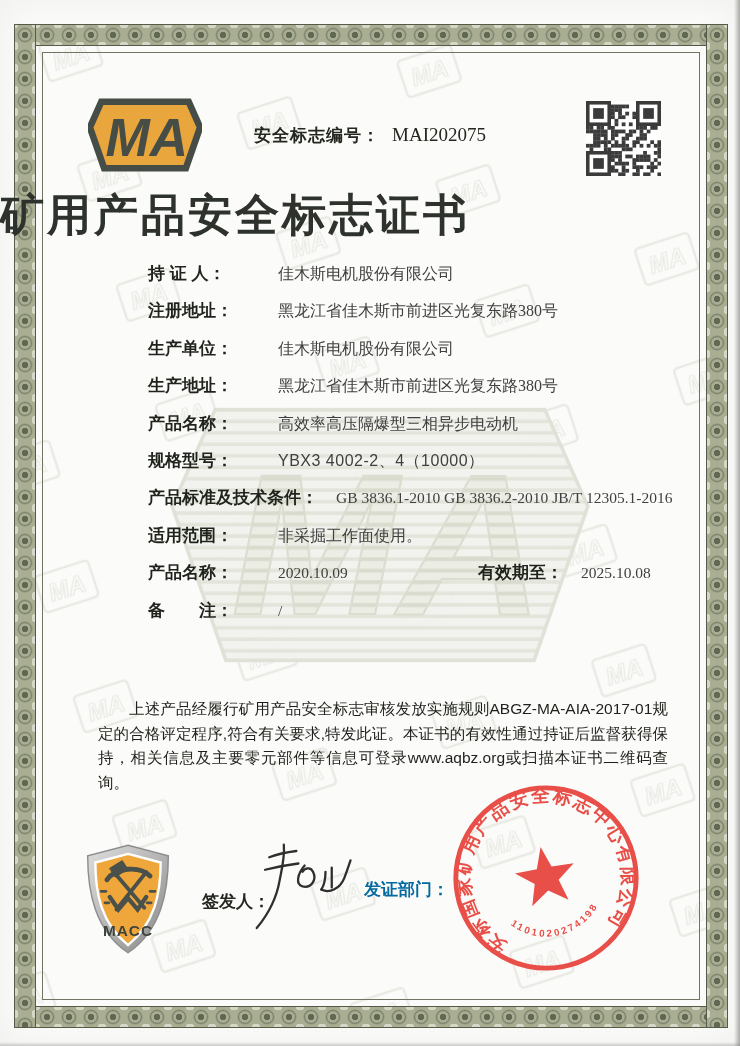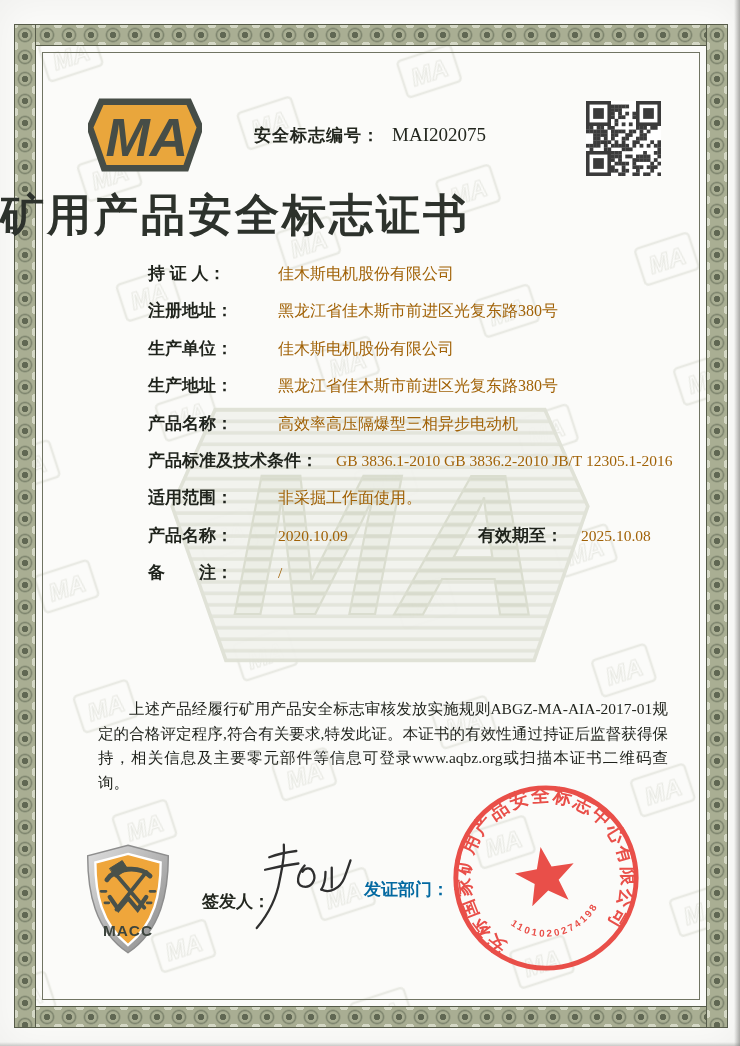--- a/index.html
+++ b/index.html
@@ -40,31 +40,31 @@
   .cert-no .val{font-family:"Liberation Serif",serif;font-size:19px;color:#23271f;margin-left:12px;}
   .qr{position:absolute;left:586px;top:101px;z-index:3;background:#fff;}
   .title{position:absolute;left:0;right:0;top:186px;margin:0;text-align:left;z-index:3;
          font-family:"Liberation Serif",serif;font-weight:bold;font-size:44px;
          letter-spacing:3px;color:#2d322c;}
 
   
   .fields{position:absolute;left:100px;right:66px;top:262px;z-index:3;}
   .frow{display:flex;align-items:baseline;height:37.4px;}
   .flabel{font-weight:bold;font-size:17px;color:#1f231c;min-width:112px;flex-shrink:0;white-space:nowrap;margin-left:48px;}
-  .fvalue{font-size:16px;color:#a16207;margin-left:18px;white-space:nowrap;}
+  .fvalue{font-size:16px;color:#404040;margin-left:18px;white-space:nowrap;}
   .v-kai{font-family:"Liberation Serif",serif;}
   .v-sans{font-family:"Liberation Sans",sans-serif;letter-spacing:.5px;}
   .v-serif{font-family:"Liberation Serif",serif;font-size:15.5px;}
   .frow .flabel.wide{min-width:0;}
   .dval{width:128px;}
   .lbl2{margin-left:72px;}
 
   
   .statement{position:absolute;left:98px;right:72px;top:697px;z-index:3;margin:0;
-             font-family:Liberation Serif, serif;font-size:15.5px;line-height:24.5px;
+             font-family:Liberation Sans, sans-serif;font-size:15.5px;line-height:24.5px;
              color:#1e211b;text-align:justify;text-indent:2em;}
 
   
   .footer{position:absolute;left:0;top:836px;right:0;height:200px;z-index:3;}
   .macc{position:absolute;left:80px;top:4px;}
   .sign-label{position:absolute;left:202px;top:54px;font-weight:bold;font-size:17px;color:#23271f;}
   .signature{position:absolute;left:238px;top:0px;}
   .dept-label{position:absolute;left:364px;top:42px;font-weight:bold;font-size:17px;color:#0369a1;}
   .seal{position:absolute;left:448px;top:780px;width:196px;height:196px;z-index:4;opacity:.93;}
 </style>
@@ -293,20 +293,24 @@
     </div>
     <div class="frow">
       <span class="flabel">生产地址：</span>
       <span class="fvalue v-kai">黑龙江省佳木斯市前进区光复东路380号</span>
     </div>
     <div class="frow">
       <span class="flabel">产品名称：</span>
       <span class="fvalue v-kai">高效率高压隔爆型三相异步电动机</span>
     </div>
     <div class="frow">
+      <span class="flabel">规格型号：</span>
+      <span class="fvalue v-sans">YBX3 4002-2、4（10000）</span>
+    </div>
+    <div class="frow">
       <span class="flabel wide">产品标准及技术条件：</span>
       <span class="fvalue v-serif">GB 3836.1-2010 GB 3836.2-2010 JB/T 12305.1-2016</span>
     </div>
     <div class="frow">
       <span class="flabel">适用范围：</span>
       <span class="fvalue v-kai">非采掘工作面使用。</span>
     </div>
     <div class="frow">
       <span class="flabel">产品名称：</span>
       <span class="fvalue v-serif dval">2020.10.09</span>

